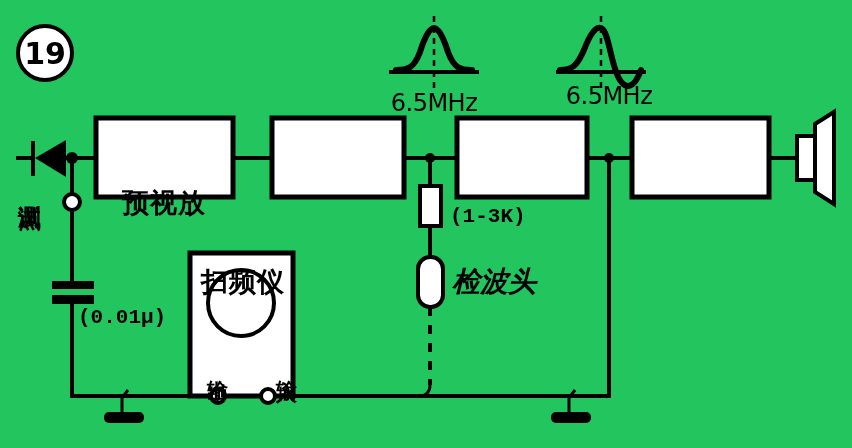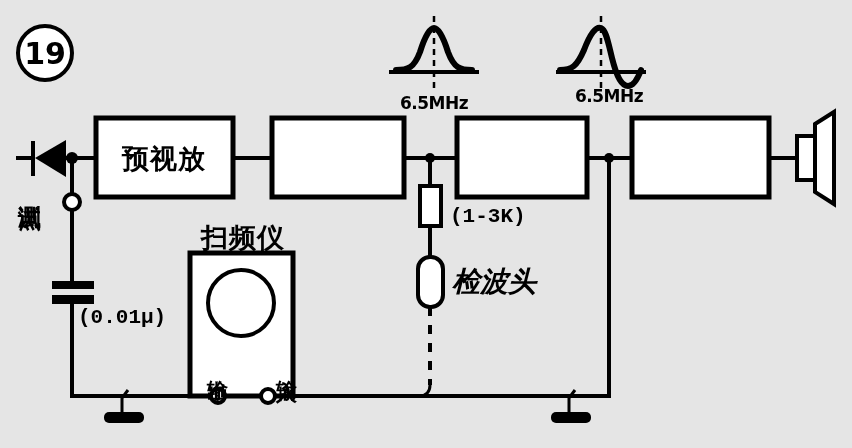--- a/index.html
+++ b/index.html
@@ -7,21 +7,21 @@
     padding: 0;
     background: #ffffff;
   }
   body {
     font-family: "DejaVu Sans", sans-serif;
   }
   #canvas {
     position: relative;
     width: 852px;
     height: 448px;
-    background: #e5e5e5;
+    background: #22c55e;
     overflow: hidden;
   }
   #svgroot {
     position: absolute;
     left: 0;
     top: 0;
     width: 852px;
     height: 448px;
   }
   .wire {
@@ -78,32 +78,33 @@
     color: #000;
     font-family: "DejaVu Sans", sans-serif;
     white-space: nowrap;
     line-height: 1;
   }
   .cjk-block {
     font-family: "DejaVu Sans", sans-serif;
     font-weight: bold;
     font-size: 27px;
     letter-spacing: 1px;
+    margin-top: 44px;
   }
   .cjk-block-2l {
     font-family: "DejaVu Sans", sans-serif;
     font-weight: bold;
     font-size: 26px;
     line-height: 1.12;
     text-align: center;
   }
   .freq-lbl {
     font-family: "DejaVu Sans", sans-serif;
-    font-weight: bold;
-    font-size: 17px;
+    font-weight: normal;
+    font-size: 24px;
     letter-spacing: -0.5px;
   }
   .val-lbl {
     font-family: Liberation Mono, monospace;
     font-weight: bold;
     font-size: 21px;
   }
   .cjk-side {
     font-family: "DejaVu Sans", sans-serif;
     font-weight: bold;

